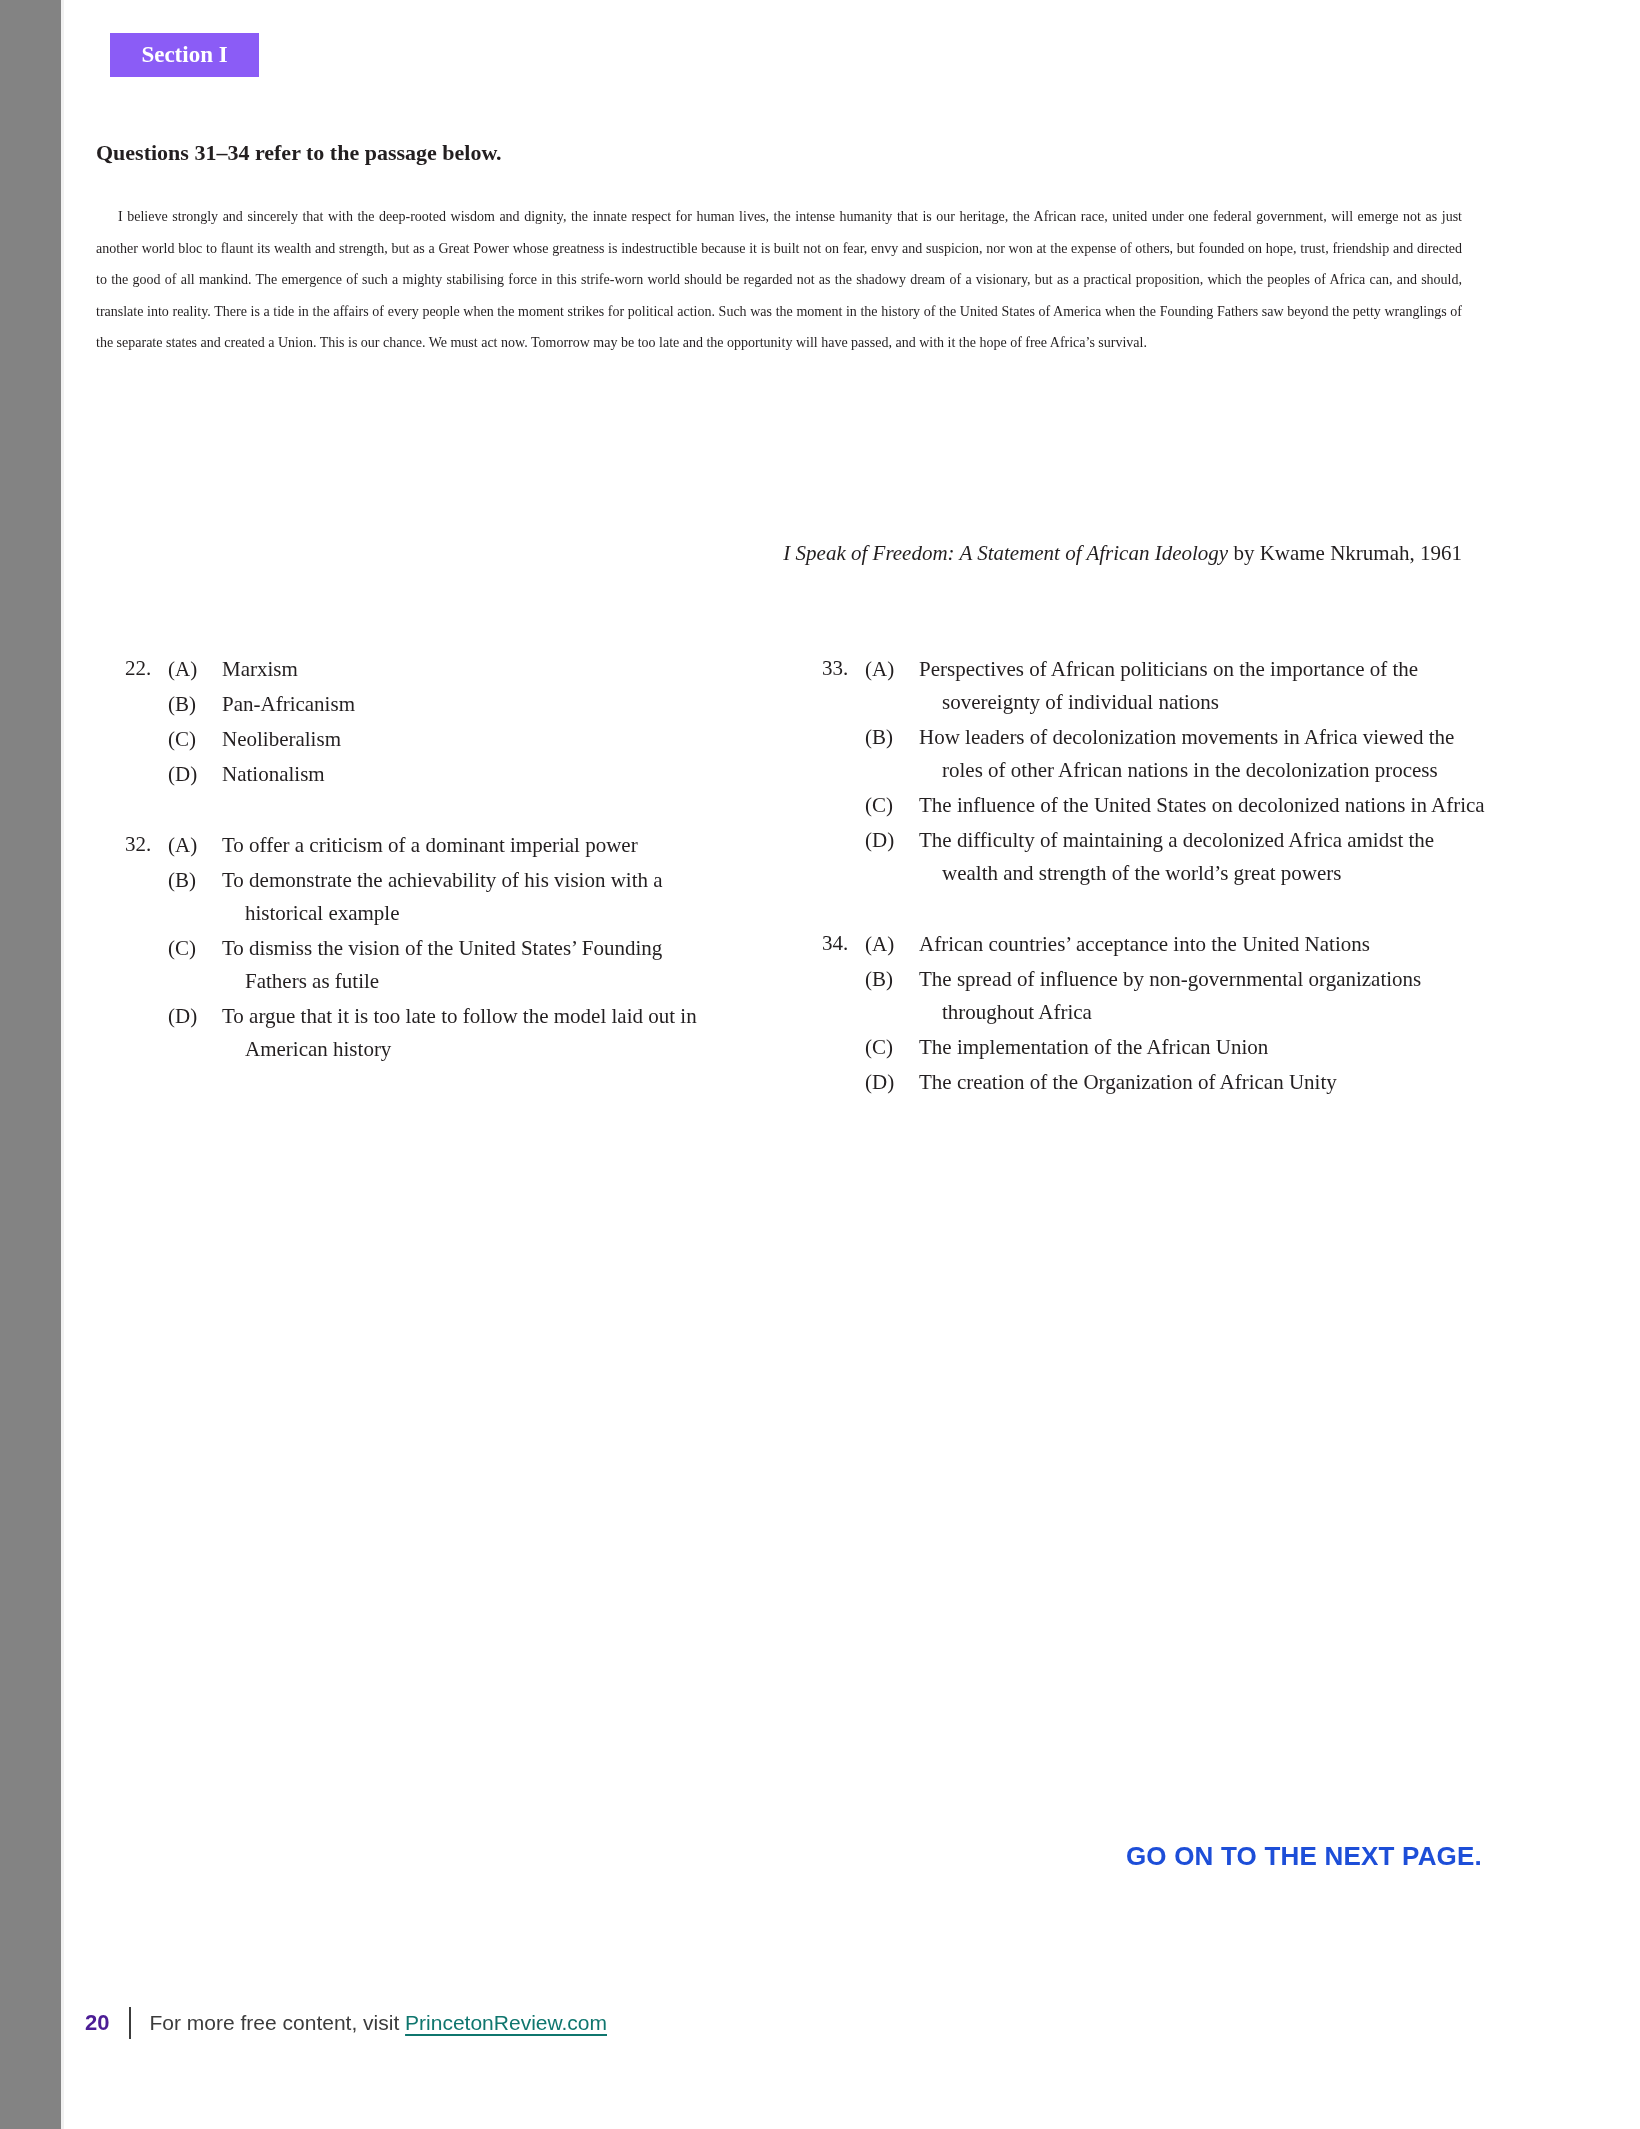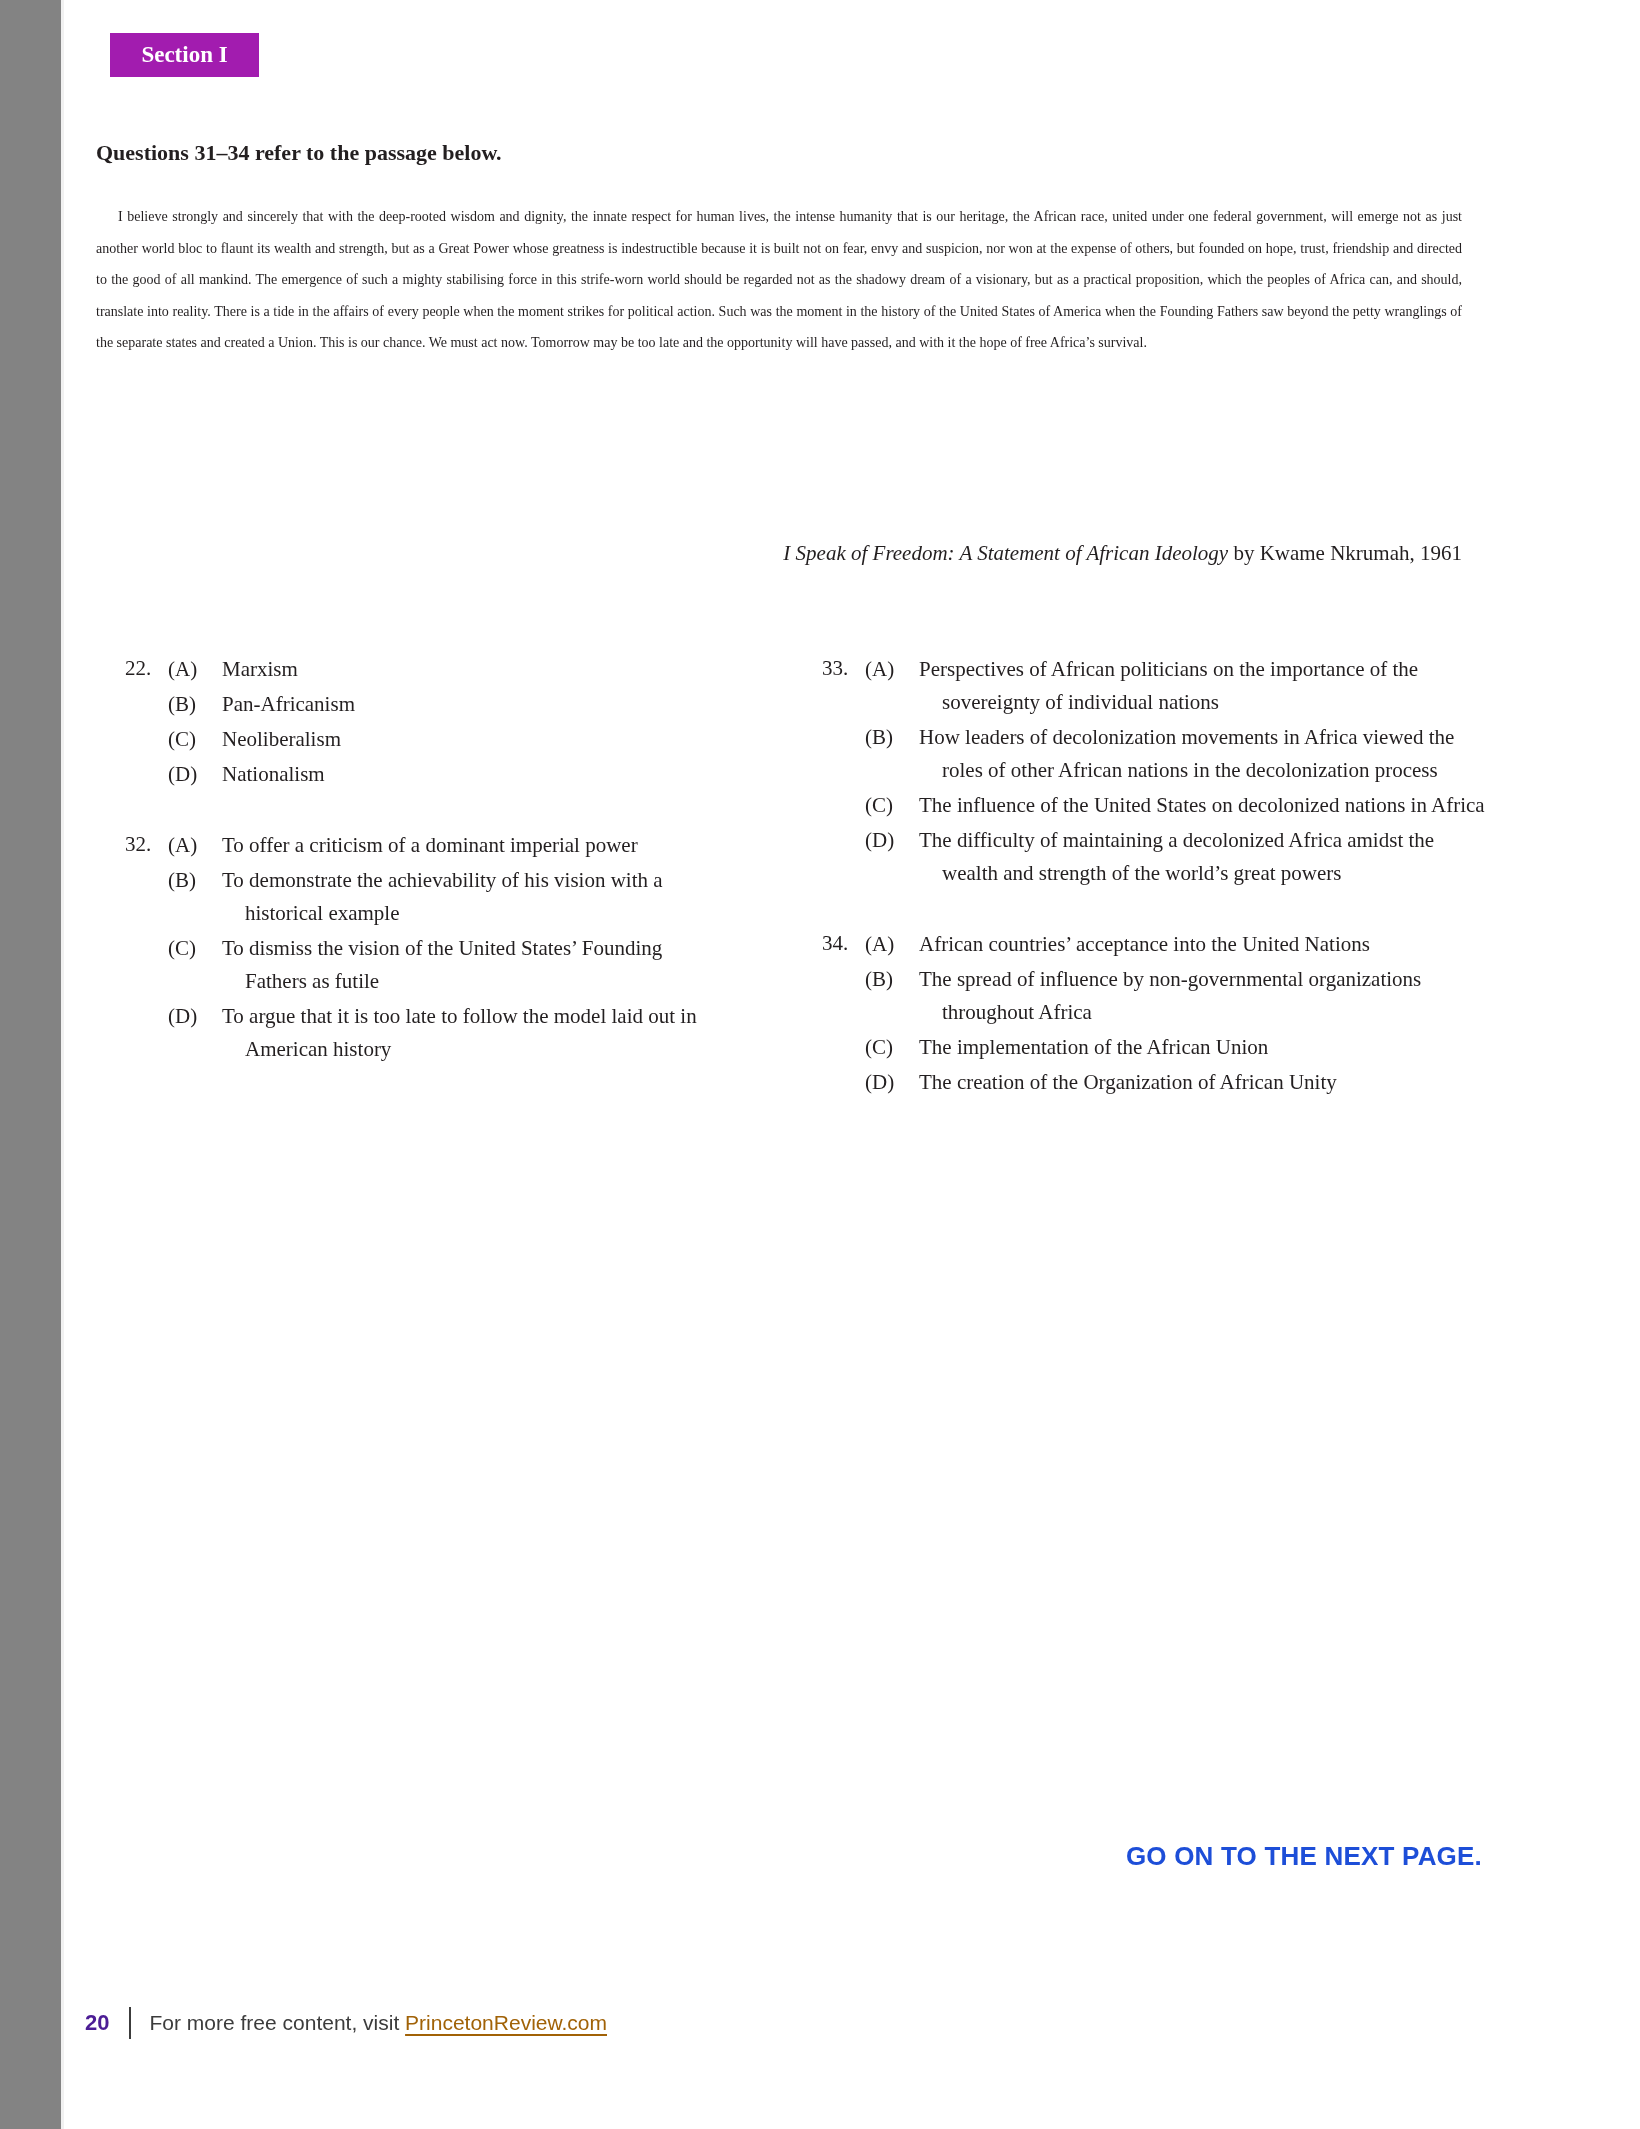--- a/index.html
+++ b/index.html
@@ -8,21 +8,21 @@
     background:#ffffff; color:#231f20;
     font-family:"Liberation Serif", serif;
     overflow:hidden;
   }
   .edge-strip {
     position:absolute; left:0; top:0; width:61px; height:2129px;
     background:#838383; border-right:3px solid #f1f1f1;
   }
   .section-tab {
     position:absolute; left:110px; top:33px; width:149px; height:44px;
-    background:#a21caf; color:#ffffff;
+    background:#8b5cf6; color:#ffffff;
     display:flex; align-items:center; justify-content:center;
     font-weight:bold; font-size:23px;
   }
   .q-heading {
     position:absolute; left:96px; top:140px;
     font-weight:bold; font-size:22px;
   }
   .passage {
     position:absolute; left:96px; top:201px; width:1366px;
     font-size:14px; line-height:31.6px; text-align:justify;
@@ -53,21 +53,21 @@
     display:flex; align-items:center;
     font-family:"Liberation Sans", sans-serif;
     color:#3c3c3c; font-size:21px;
   }
   .page-num { font-weight:bold; font-size:22px; color:#4c1d95; }
   .footer-divider {
     width:2px; height:32px; background:#3c3c3c;
     margin:0 18px 0 20px;
   }
   .footer-link {
-    color:#a16207; text-decoration:underline; cursor:pointer;
+    color:#0f766e; text-decoration:underline; cursor:pointer;
     text-underline-offset:4px;
   }
 </style>
 </head>
 <body>
 
 <div class="edge-strip"></div>
 
 <div class="section-tab">
   <span>Section I</span>

